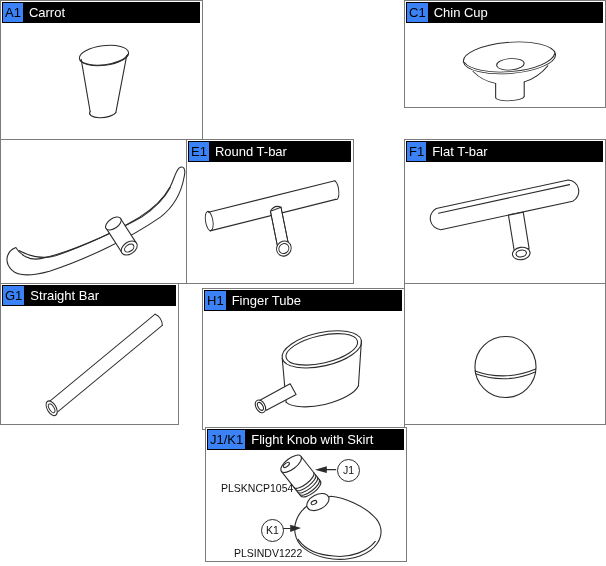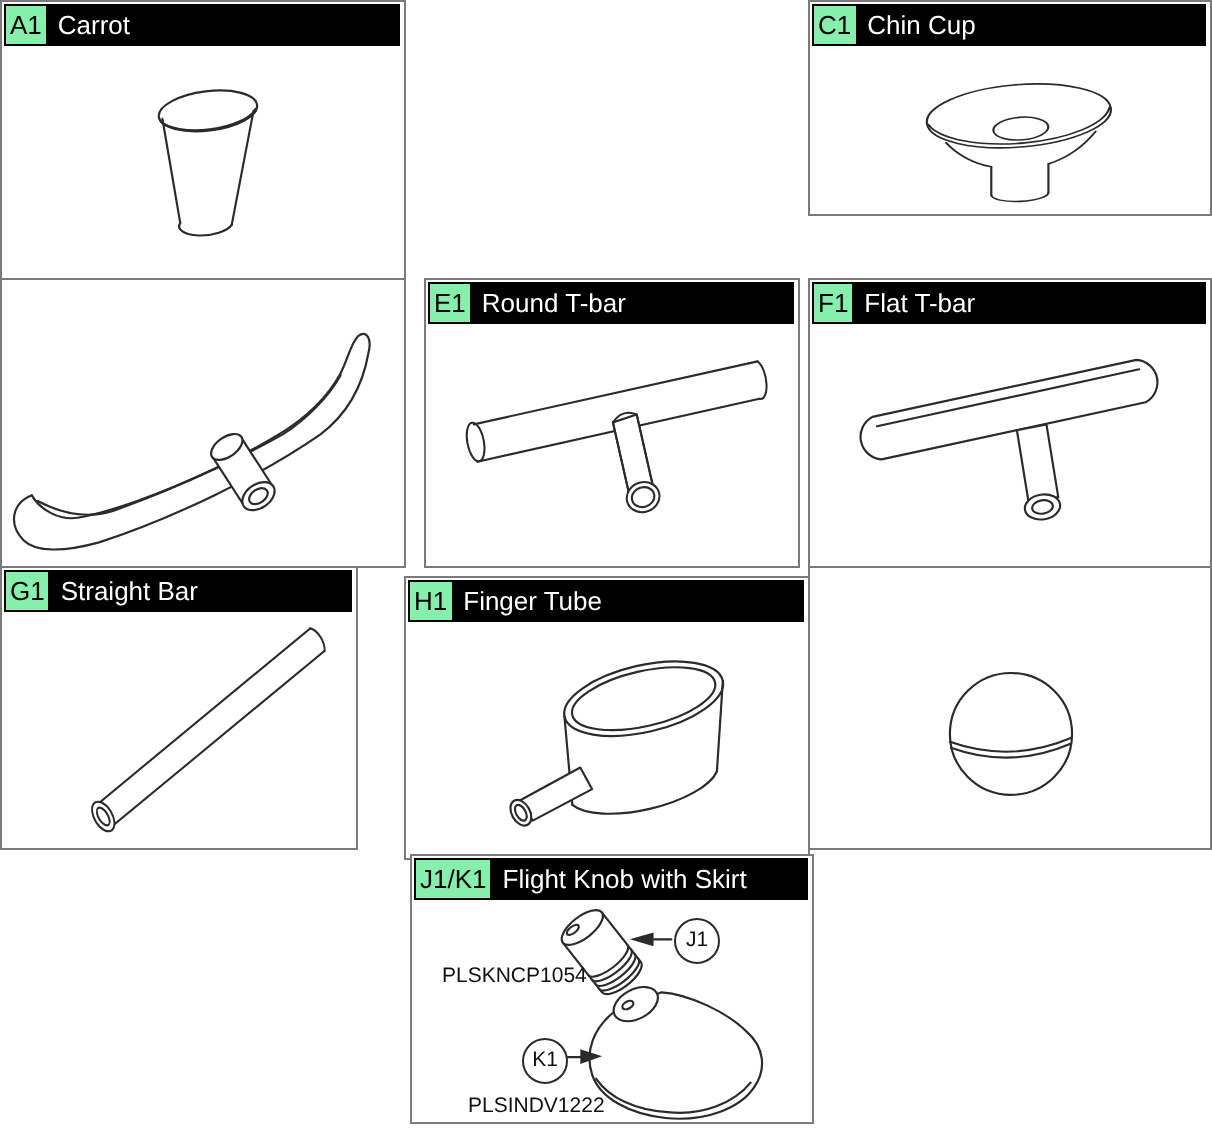--- a/index.html
+++ b/index.html
@@ -9,21 +9,21 @@
   }
   .cell {
     position:absolute; box-sizing:border-box;
     border:1px solid #7b7b7b; background:#ffffff;
   }
   .hdr {
     position:absolute; left:1px; right:2px; top:1px; height:21px;
     background:#000000; display:flex; align-items:center; overflow:hidden;
   }
   .badge {
-    background:#86efac; color:#000000; height:19px; min-width:19px;
+    background:#3b82f6; color:#000000; height:19px; min-width:19px;
     margin:1px 0 1px 1px; padding:0 2px; box-sizing:border-box;
     display:flex; align-items:center; justify-content:center;
     font-size:13px; line-height:19px;
   }
   .hlabel {
     color:#ffffff; font-size:13px; padding-left:6px; white-space:nowrap;
   }
   .art { position:absolute; left:1px; right:1px; top:23px; bottom:1px; }
   .art svg { width:100%; height:100%; display:block; }
   .ln { fill:none; stroke:#2b2b2b; stroke-width:1.1; stroke-linecap:round; stroke-linejoin:round; }
@@ -87,21 +87,21 @@
         <path class="ln" d="M 14,86 C 4,90 2,101 10,109 C 16,115 30,115 48,110 C 85,98 130,76 160,55 C 173,45 181,31 184,14 C 186,6 183,2 179,5 C 175,9 174,16 170,24 C 163,37 152,47 139,55 C 106,75 64,92 40,97 C 28,100 18,93 14,86 Z"></path>
         <path class="ln" d="M 17,89 C 30,96 42,98 55,94 C 92,81 127,63 141,55 C 153,47 164,36 170,25"></path>
         <path class="lnw" d="M 105,66 L 121,91 L 136,82 L 120,57 Z"></path>
         <ellipse class="lnw" cx="112.5" cy="61.5" rx="9" ry="5" transform="rotate(-35 112.5 61.5)"></ellipse>
         <ellipse class="lnw" cx="128.5" cy="86.5" rx="9" ry="6" transform="rotate(-35 128.5 86.5)"></ellipse>
         <ellipse class="ln" cx="128.5" cy="86.5" rx="5.2" ry="3.4" transform="rotate(-35 128.5 86.5)"></ellipse>
       </svg>
     </div>
   </section>
 
-  <section class="cell" style="left:212px;top:139px;width:188px;height:145px">
+  <section class="cell" style="left:186px;top:139px;width:168px;height:145px">
     <header class="hdr">
       <span class="badge">E1</span>
       <span class="hlabel">Round T-bar</span>
     </header>
     <div class="art">
       <svg viewBox="0 0 201 121" preserveAspectRatio="none">
         <ellipse class="ln" cx="26" cy="59" rx="4.5" ry="10" transform="rotate(-12 26 59)"></ellipse>
         <path class="ln" d="M 25,50 L 180,18"></path>
         <path class="ln" d="M 27,69 L 181,37"></path>
         <path class="ln" d="M 180,18 A 4.5 10 -12 0 1 181,37"></path>

